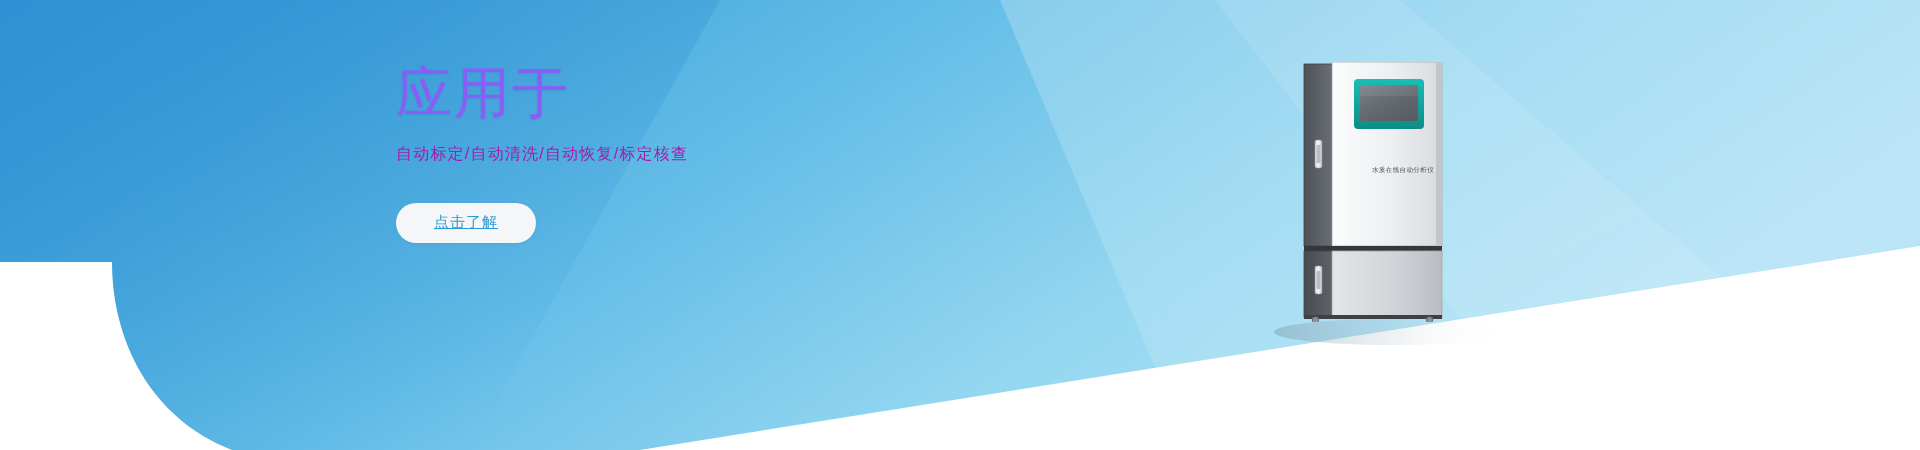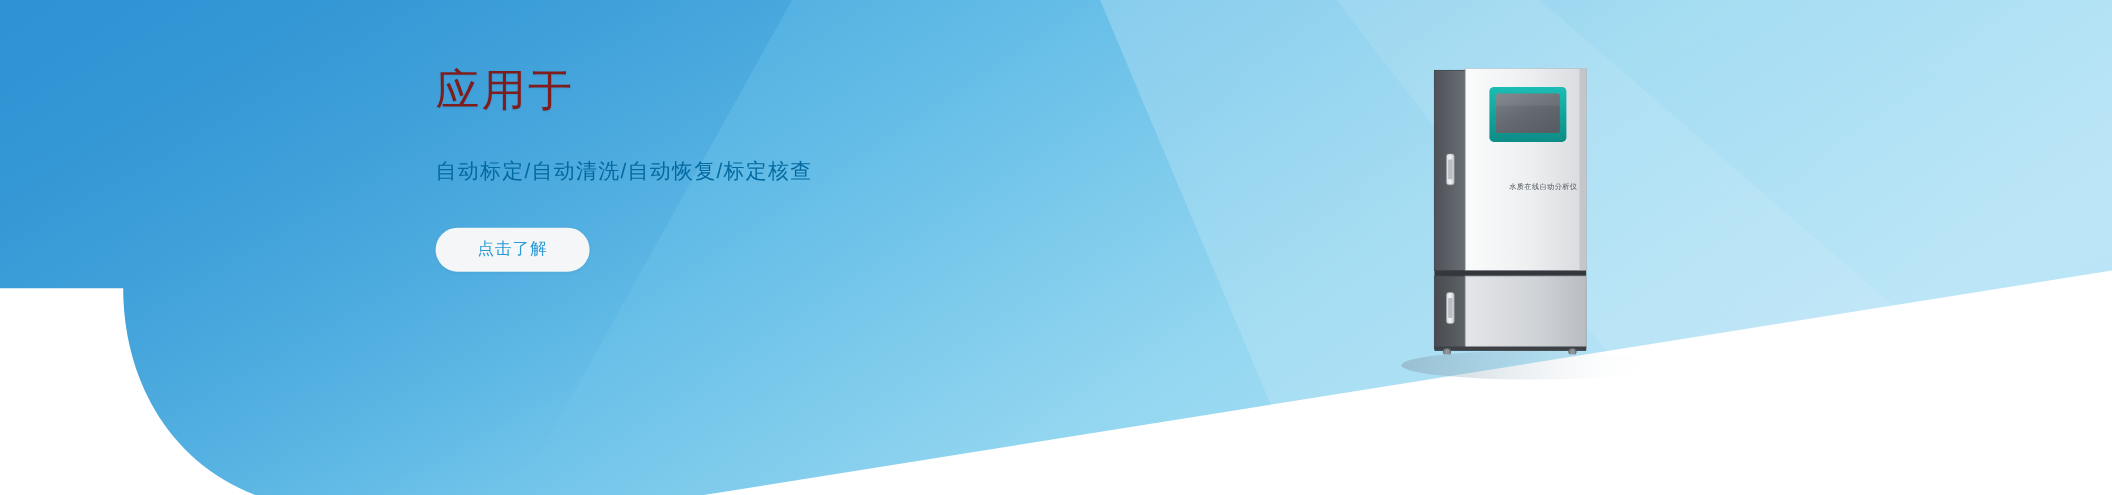--- a/index.html
+++ b/index.html
@@ -24,52 +24,53 @@
   }
 
   
   .content {
     position:absolute;
     left:396px; top:56px;
     width:760px;
     z-index:5;
   }
   .headline {
-    color:#7f1d1d;
-    font-size:40px;
+    color:#8b5cf6;
+    font-size:56px;
     line-height:1.32;
     font-weight:400;
     letter-spacing:2px;
     white-space:nowrap;
     text-shadow:0 1px 2px rgba(20,80,130,.12);
   }
   .headline .l2 { display:block; }
   .subtitle {
-    margin-top:34px;
-    color:#0369a1;
-    font-size:19px;
+    margin-top:14px;
+    color:#a21caf;
+    font-size:16px;
     letter-spacing:1.2px;
     font-weight:400;
     white-space:nowrap;
   }
   .cta-wrap { margin-top:38px; }
   .cta {
     display:inline-flex;
     align-items:center;
     justify-content:center;
     width:140px; height:40px;
     background:#f4f6f7;
     color:#2b9ad6;
     font-size:15px;
     letter-spacing:1px;
     border:none;
     border-radius:20px;
     cursor:pointer;
     font-family:inherit;
     box-shadow:0 1px 3px rgba(30,90,140,.10);
+    text-decoration:underline;
   }
 
   
   .device {
     position:absolute;
     left:1300px; top:62px;
     width:180px; height:260px;
     z-index:4;
   }
   .device svg { display:block; }

